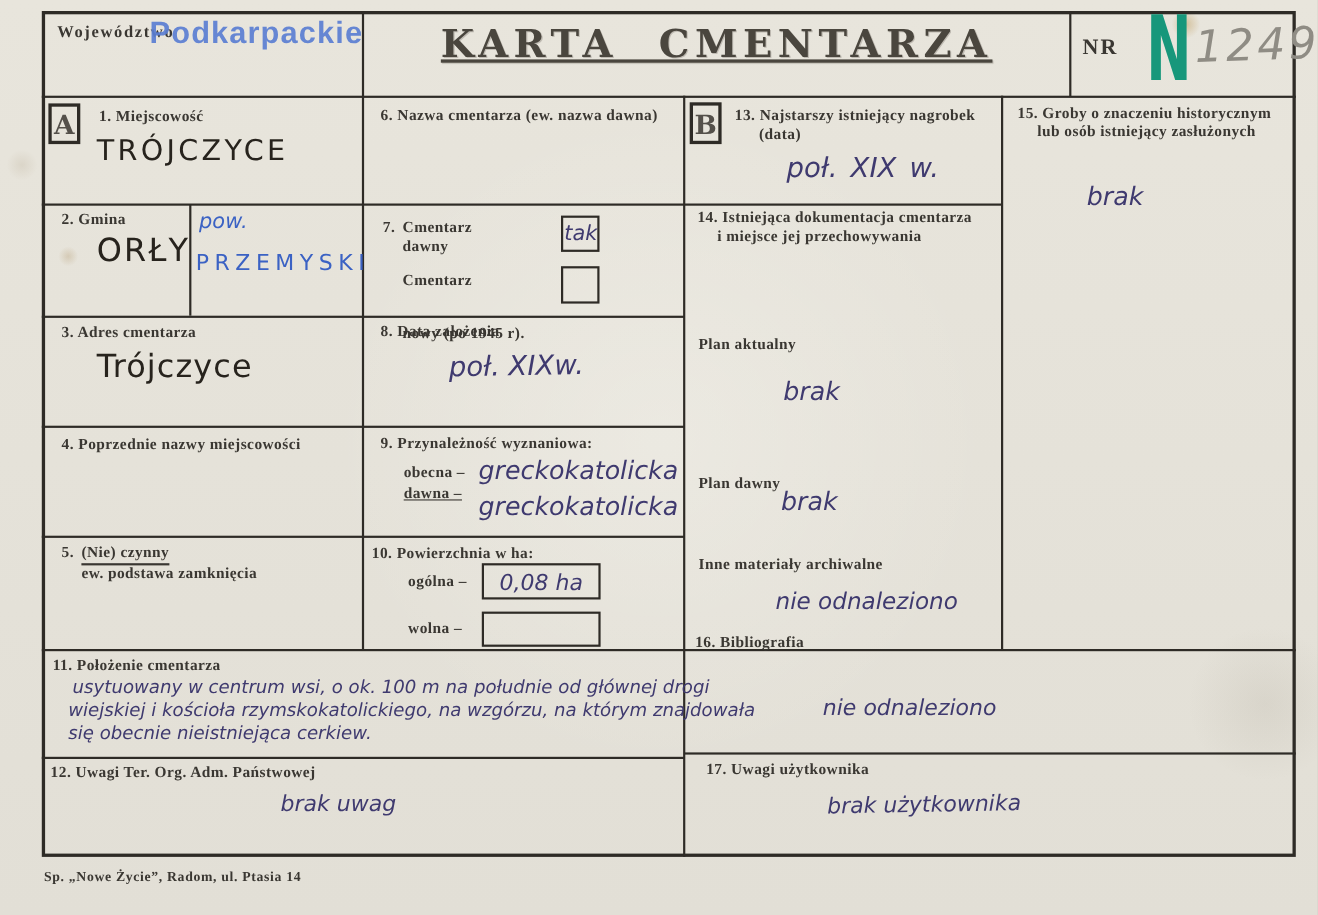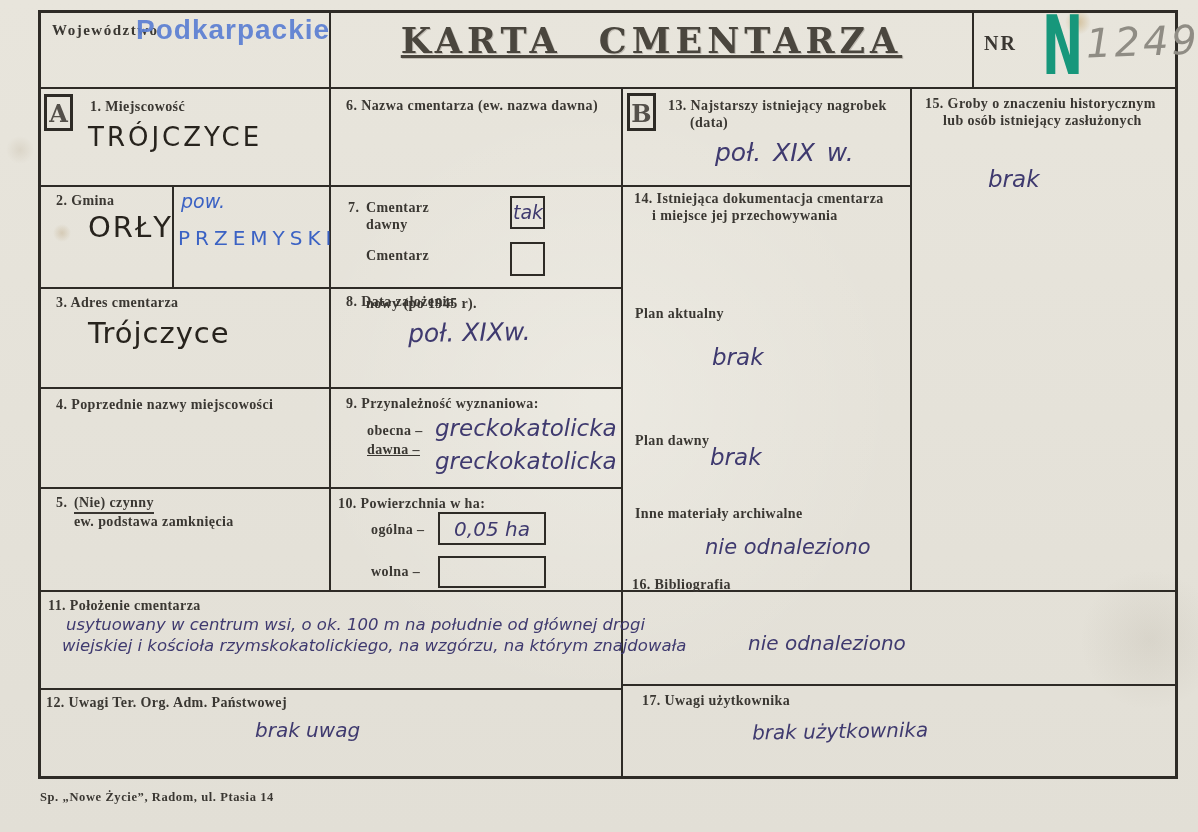--- a/index.html
+++ b/index.html
@@ -102,21 +102,21 @@
 
   <div class="lbl" style="left:346px; top:396px;">9. Przynależność wyznaniowa:</div>
   <div class="lbl" style="left:367px; top:423px;">obecna –</div>
   <div class="ink" style="left:435px; top:415px; font-size:23px;">greckokatolicka</div>
   <div class="lbl" style="left:367px; top:442px;text-decoration:underline;">dawna –</div>
   <div class="ink" style="left:435px; top:448px; font-size:23px;">greckokatolicka</div>
 
   <div class="lbl" style="left:338px; top:496px;">10. Powierzchnia w ha:</div>
   <div class="lbl" style="left:371px; top:522px;">ogólna –</div>
   <div class="box" style="left:438px; top:512px; width:108px; height:33px;"></div>
-  <div class="ink" style="left:438px; top:517px; width:108px; text-align:center; font-size:20px;">0,05 ha</div>
+  <div class="ink" style="left:438px; top:517px; width:108px; text-align:center; font-size:20px;">0,08 ha</div>
   <div class="lbl" style="left:371px; top:564px;">wolna –</div>
   <div class="box" style="left:438px; top:556px; width:108px; height:32px;"></div>
 
   <div class="box" style="left:627px; top:93px; width:29px; height:38px; border-width:3px;"></div>
   <div class="sectionletter" style="left:627px; top:99px; width:29px;">B</div>
 
   <div class="lbl" style="left:668px; top:98px;">13. Najstarszy istniejący nagrobek</div>
   <div class="lbl" style="left:690px; top:115px;">(data)</div>
   <div class="ink" style="left:715px; top:138px; font-size:25px; word-spacing:4px;">poł. XIX w.</div>
 
@@ -129,20 +129,21 @@
   <div class="lbl" style="left:635px; top:506px;">Inne materiały archiwalne</div>
   <div class="ink" style="left:705px; top:535px; font-size:21px;">nie odnaleziono</div>
 
   <div class="lbl" style="left:925px; top:96px;">15. Groby o znaczeniu historycznym</div>
   <div class="lbl" style="left:943px; top:113px;">lub osób istniejący zasłużonych</div>
   <div class="ink" style="left:988px; top:166px; font-size:23px;">brak</div>
 
   <div class="lbl" style="left:48px; top:598px;">11. Położenie cmentarza</div>
   <div class="ink" style="left:66px; top:615px; font-size:16.5px;">usytuowany w centrum wsi, o ok. 100 m na południe od głównej drogi</div>
   <div class="ink" style="left:62px; top:636px; font-size:16.5px;">wiejskiej i kościoła rzymskokatolickiego, na wzgórzu, na którym znajdowała</div>
+  <div class="ink" style="left:62px; top:657px; font-size:16.5px;">się obecnie nieistniejąca cerkiew.</div>
 
   <div class="lbl" style="left:46px; top:695px;">12. Uwagi Ter. Org. Adm. Państwowej</div>
   <div class="ink" style="left:255px; top:718px; font-size:20px;">brak uwag</div>
 
   <div class="lbl" style="left:632px; top:577px;">16. Bibliografia</div>
   <div class="ink" style="left:748px; top:631px; font-size:20px;">nie odnaleziono</div>
 
   <div class="lbl" style="left:642px; top:693px;">17. Uwagi użytkownika</div>
   <div class="ink" style="left:752px; top:719px; font-size:20px; transform:rotate(-1deg);">brak użytkownika</div>
 

